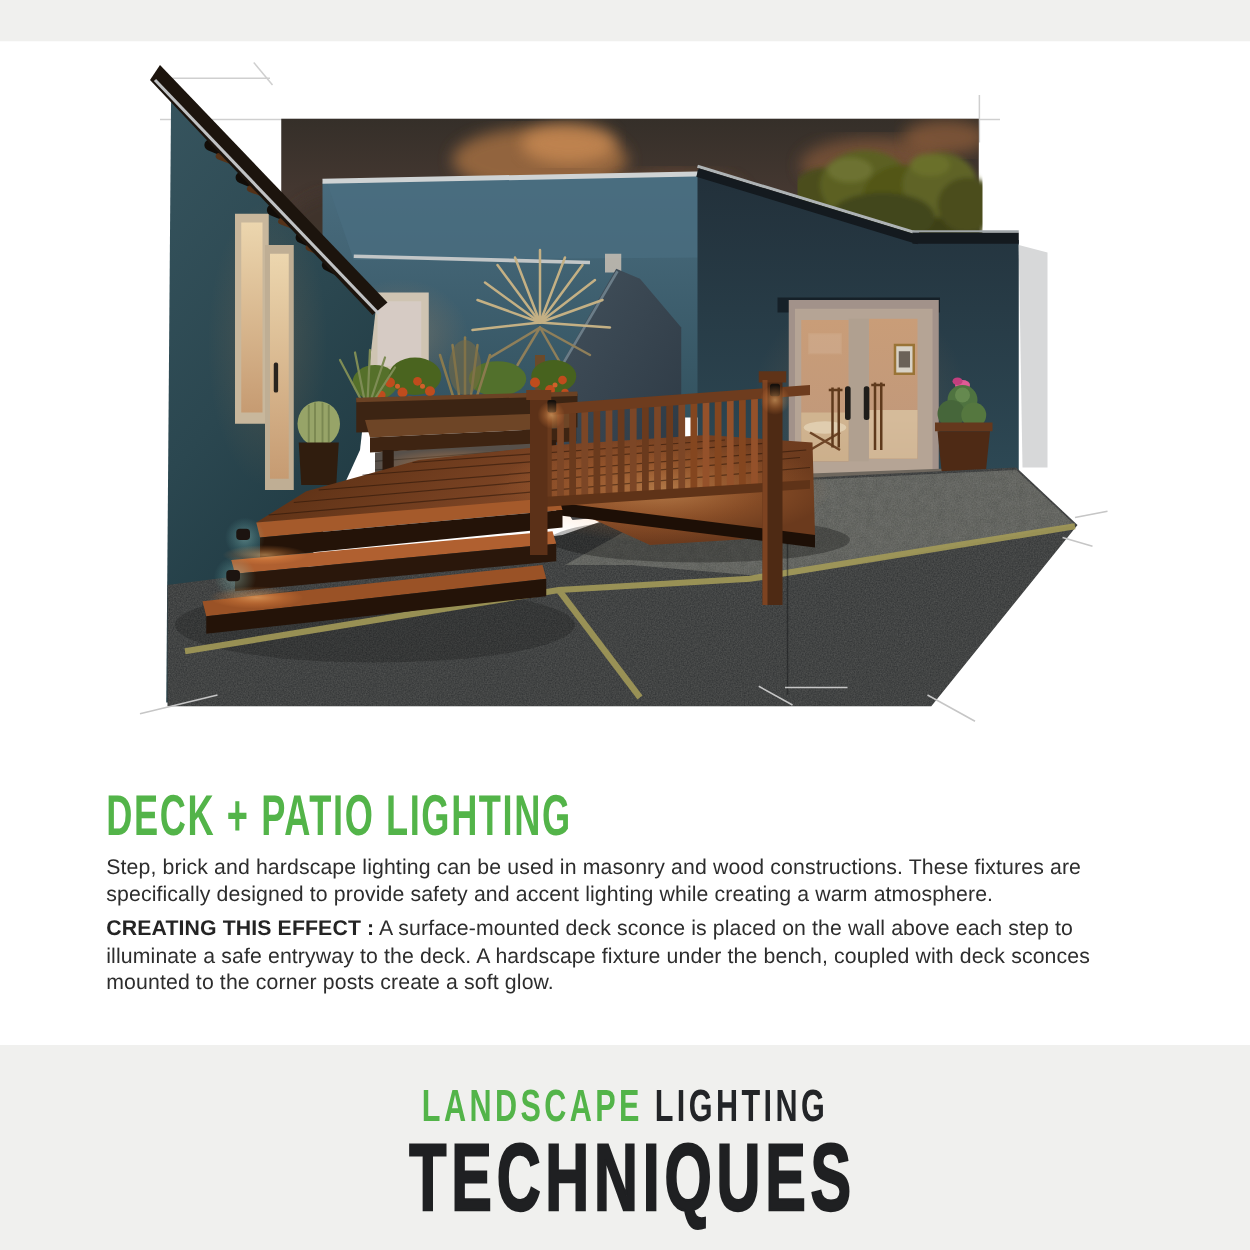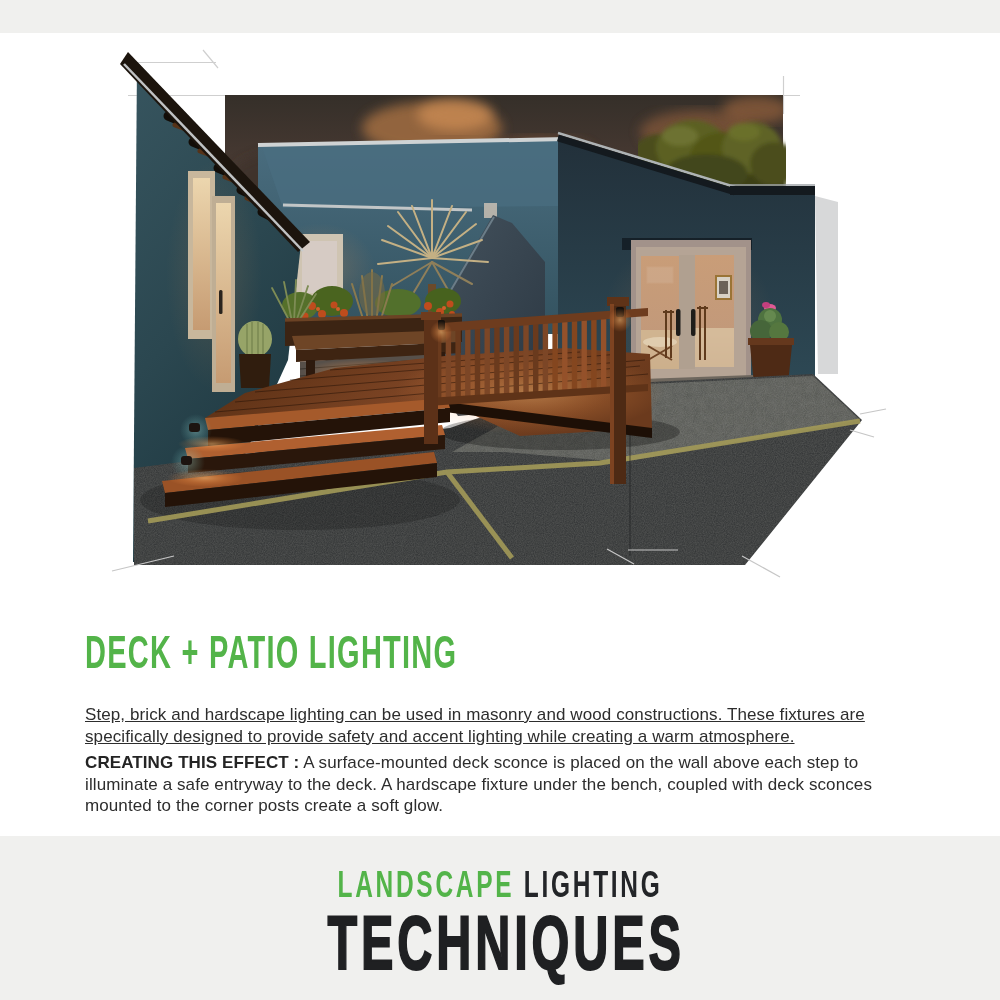--- a/index.html
+++ b/index.html
@@ -24,22 +24,22 @@
   .headline{
     position:absolute;left:85px;top:605px;height:48px;
     font-size:46px;font-weight:700;line-height:46px;letter-spacing:2px;
     color:var(--accent);white-space:nowrap;margin-top:24px;
   }
   .headline .squeeze{display:inline-block;transform:scaleX(0.63);transform-origin:left center;}
   .para{
     position:absolute;left:85px;width:842px;
     font-size:17px;line-height:21.5px;letter-spacing:0.1px;color:var(--ink);
   }
-  .para-1{top:687px;text-decoration:underline;}
-  .para-2{top:735px;}
+  .para-1{top:666px;}
+  .para-2{top:715px;}
   .para strong{font-weight:700;color:#242424;}
   .footer-band{
     position:absolute;left:0;top:815px;width:1000px;height:185px;
     background:var(--band);text-align:center;margin-top:21px;
   }
   .footer-line1{
     margin-top:31px;height:36px;line-height:36px;
     font-size:36px;font-weight:700;letter-spacing:4px;white-space:nowrap;
   }
   .footer-line1 .squeeze{display:inline-block;transform:scaleX(0.68);transform-origin:center center;}

